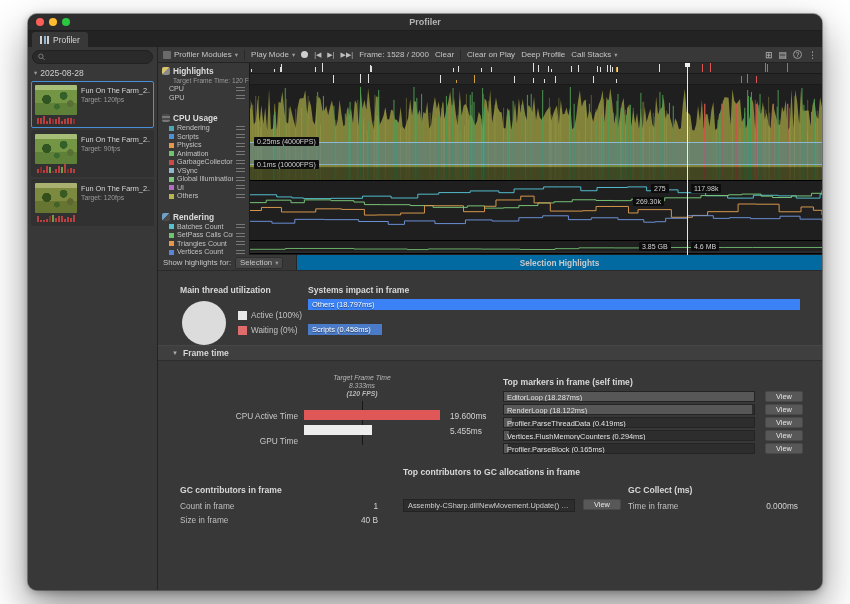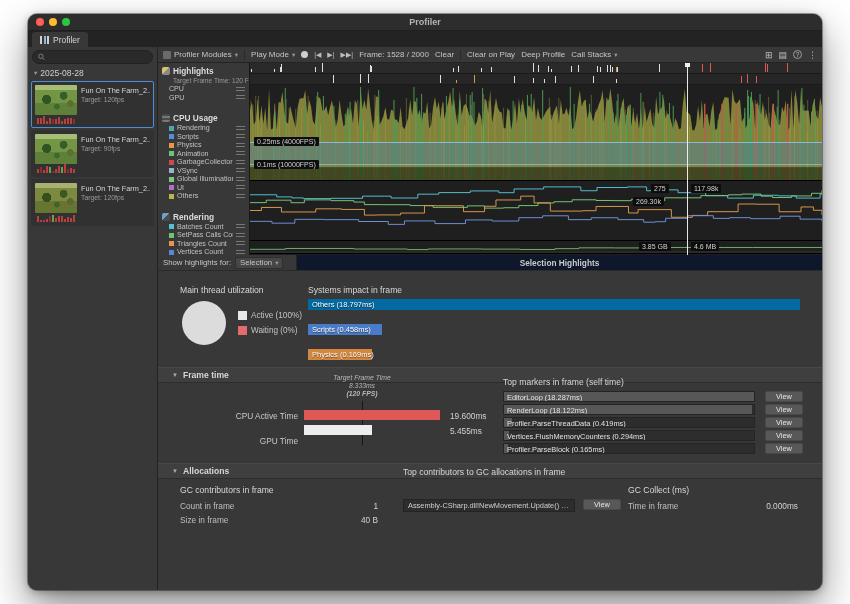--- a/index.html
+++ b/index.html
@@ -82,25 +82,25 @@
 .lbl-tris{left:calc(var(--ph) - 54px);top:16px}
 .mem-chart{position:relative;height:13px;background:#1f1f1f;border-bottom:1px solid #000;overflow:hidden}
 .lbl-mem1{left:calc(var(--ph) - 48px);top:1px}
 .lbl-mem2{left:calc(var(--ph) + 4px);top:1px}
 .playhead{position:absolute;top:0;bottom:0;left:var(--ph);width:1px;background:rgba(242,242,242,.95);z-index:5}
 .playhead:before{content:"";position:absolute;top:0;left:-2px;width:5px;height:4px;background:#f0f0f0}
 
 .hlband{position:absolute;top:208px;left:0;right:0;height:16px;display:flex;background:#383838;border-bottom:1px solid #2a2a2a}
 .hl-left{width:138px;flex:none;display:flex;align-items:center;gap:4px;padding:0 5px;font-size:7.8px;color:#c6c6c6}
 .hl-drop{background:#464646;border:1px solid #2e2e2e;border-radius:2px;padding:0 4px;height:12px;display:flex;align-items:center;gap:3px}
-.hl-title{flex:1;background:#0f172a;border-left:1px solid #252525;display:flex;align-items:center;justify-content:center;font-size:8.3px;font-weight:bold;color:#c9c9c9}
+.hl-title{flex:1;background:#0369a1;border-left:1px solid #252525;display:flex;align-items:center;justify-content:center;font-size:8.3px;font-weight:bold;color:#c9c9c9}
 
 .details{position:absolute;top:224px;left:0;right:0;bottom:0;background:#383838;font-size:8.5px;color:#c2c2c2;overflow:hidden}
 .abs{position:absolute}
-.b{font-weight:normal;color:#d8d8d8;font-size:8.6px}
+.b{font-weight:bold;color:#d8d8d8;font-size:8.6px}
 .donut{left:24px;top:30px;width:44px;height:44px;border-radius:50%;background:#dcdcdc}
 .dleg{display:flex;align-items:center;gap:4px;height:15px;font-size:8.2px}
 .dleg .sw{width:9px;height:9px}
 .sysbar{height:11px;position:relative}
 .sysbar span{position:absolute;left:4px;top:1px;font-size:7.5px;color:#fff;white-space:nowrap;text-shadow:0 1px 1px rgba(0,0,0,.55)}
 .sec-head{left:0;right:0;height:16px;background:#3f3f3f;border-top:1px solid #474747;border-bottom:1px solid #2d2d2d;display:flex;align-items:center;gap:5px;padding:0 14px;font-weight:bold;color:#d6d6d6;font-size:8.6px}
 .sec-car{font-size:6px;color:#aaa}
 .ann{left:144px;top:103px;width:120px;text-align:center;font-size:6.8px;font-style:italic;color:#b8b8b8;line-height:8px}
 .tline{left:204px;top:130px;width:1px;height:44px;background:#161616}
 .ft-label{left:0;width:140px;text-align:right;color:#c8c8c8;font-size:8.3px}
@@ -653,31 +653,31 @@
           <div class="dleg">
               <span class="sw" style="background: rgb(232, 232, 232);"></span>
               <span>Active (100%)</span>
             </div>
           <div class="dleg">
               <span class="sw" style="background: rgb(224, 108, 108);"></span>
               <span>Waiting (0%)</span>
             </div>
         </div>
         <div class="abs b" style="left:150px;top:14px">Systems impact in frame</div>
-        <div class="abs sysbar" style="left: 150px; top: 28px; background: #0369a1; width: 492px;">
+        <div class="abs sysbar" style="left: 150px; top: 28px; background: #3b82f6; width: 492px;">
             <span>Others (18.797ms)</span>
           </div>
         <div class="abs sysbar" style="left: 150px; top: 42px; background: rgb(74, 123, 200); width: 74px;">
             <span>Scripts (0.458ms)</span>
           </div>
         <div class="abs sysbar" style="left: 150px; top: 56px; background: rgb(214, 135, 62); width: 64px;">
             <span>Physics (0.169ms)</span>
           </div>
 
-        <div class="abs sec-head" style="top:96px">
+        <div class="abs sec-head" style="top:74px">
           <span class="sec-car">▼</span>
           <span>Frame time</span>
         </div>
         <div class="abs ann">
           <div>Target Frame Time</div>
           <div>8.333ms</div>
           <div style="font-weight:bold">(120 FPS)</div>
         </div>
         <div class="abs tline"></div>
         <div class="abs ft-label" style="top:140px">CPU Active Time</div>
@@ -719,24 +719,20 @@
           </div>
           <div class="mkrow">
             <div class="mk-track">
                 <div class="mk-fill" style="width: 1.5%;"></div>
                 <span class="mk-lab">Profiler.ParseBlock (0.165ms)</span>
               </div>
             <div class="viewbtn">View</div>
           </div>
         </div>
 
-        <div class="abs sec-head" style="top:192px">
-          <span class="sec-car">▼</span>
-          <span>Allocations</span>
-        </div>
         <div class="abs b" style="left:22px;top:214px">GC contributors in frame</div>
         <div class="abs kv-lab" style="left:22px;top:230px">Count in frame</div>
         <div class="abs kv-val" style="left:140px;top:230px;width:80px">1</div>
         <div class="abs kv-lab" style="left:22px;top:244px">Size in frame</div>
         <div class="abs kv-val" style="left:140px;top:244px;width:80px">40 B</div>
         <div class="abs b" style="left:245px;top:196px">Top contributors to GC allocations in frame</div>
         <div class="abs gcitem">
             <span>Assembly-CSharp.dll!NewMovement.Update() [In...</span>
           </div>
         <div class="abs viewbtn" style="left:425px;top:228px">View</div>

